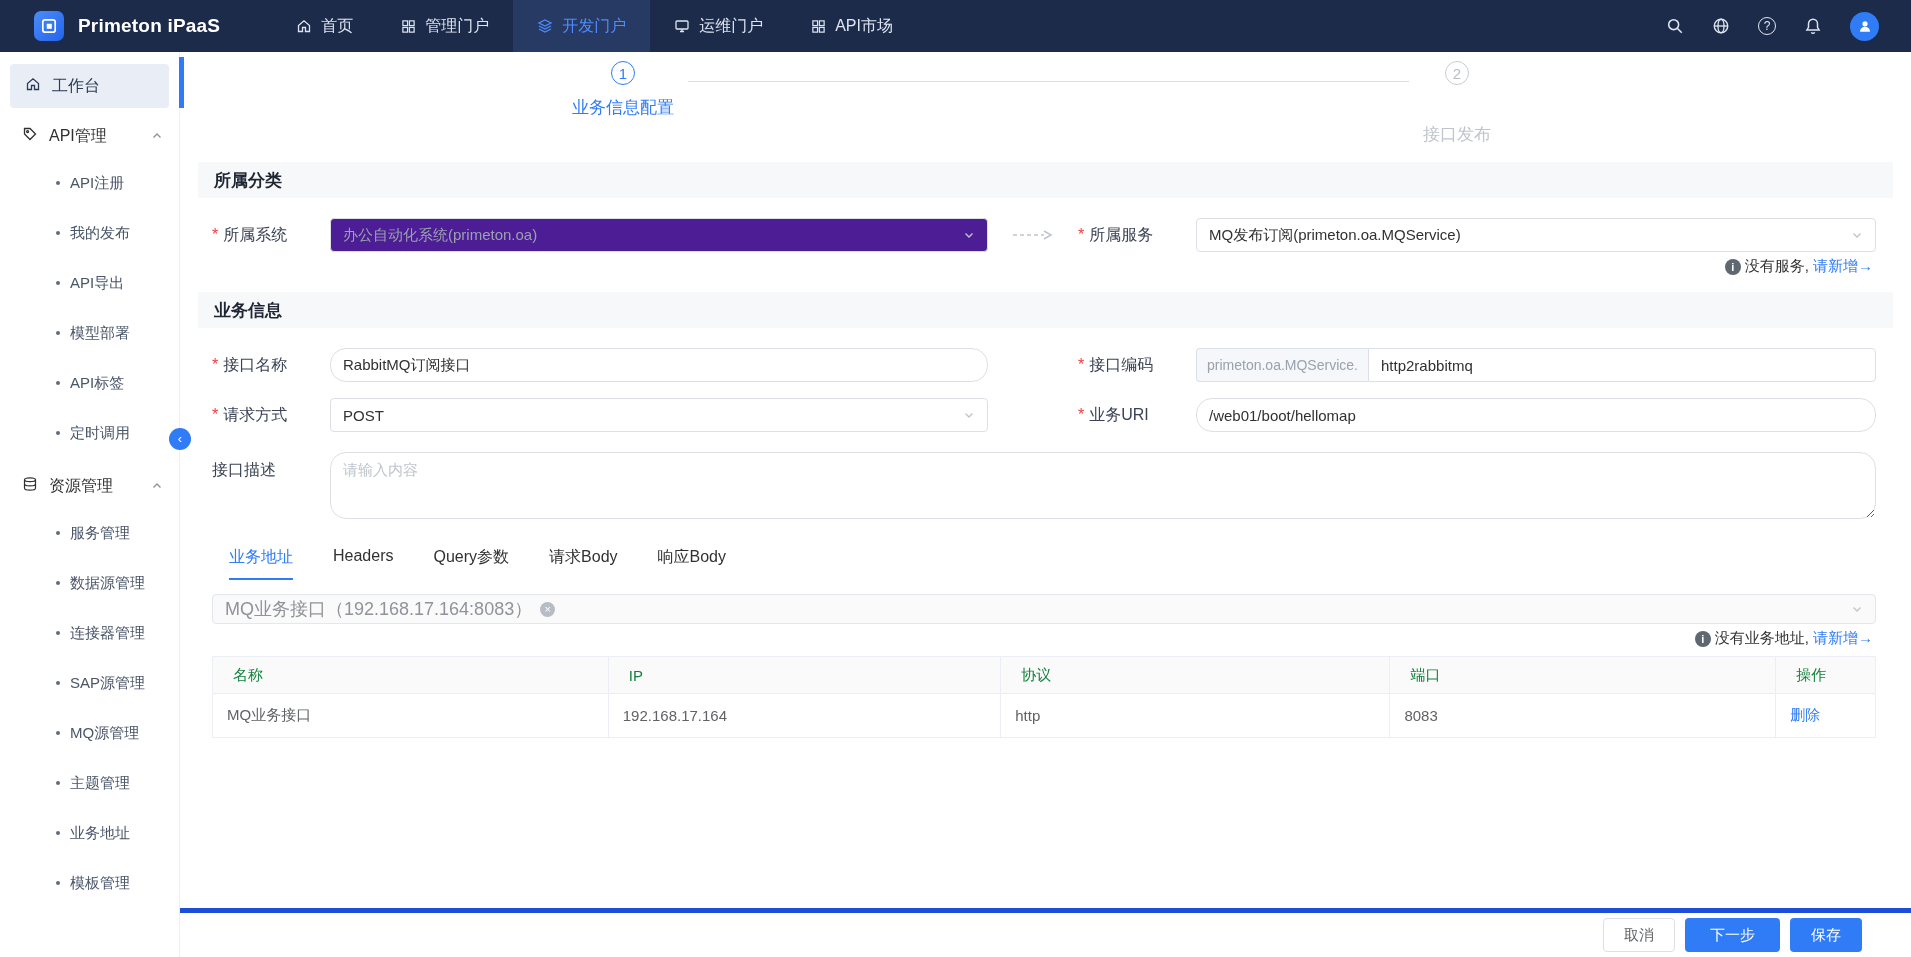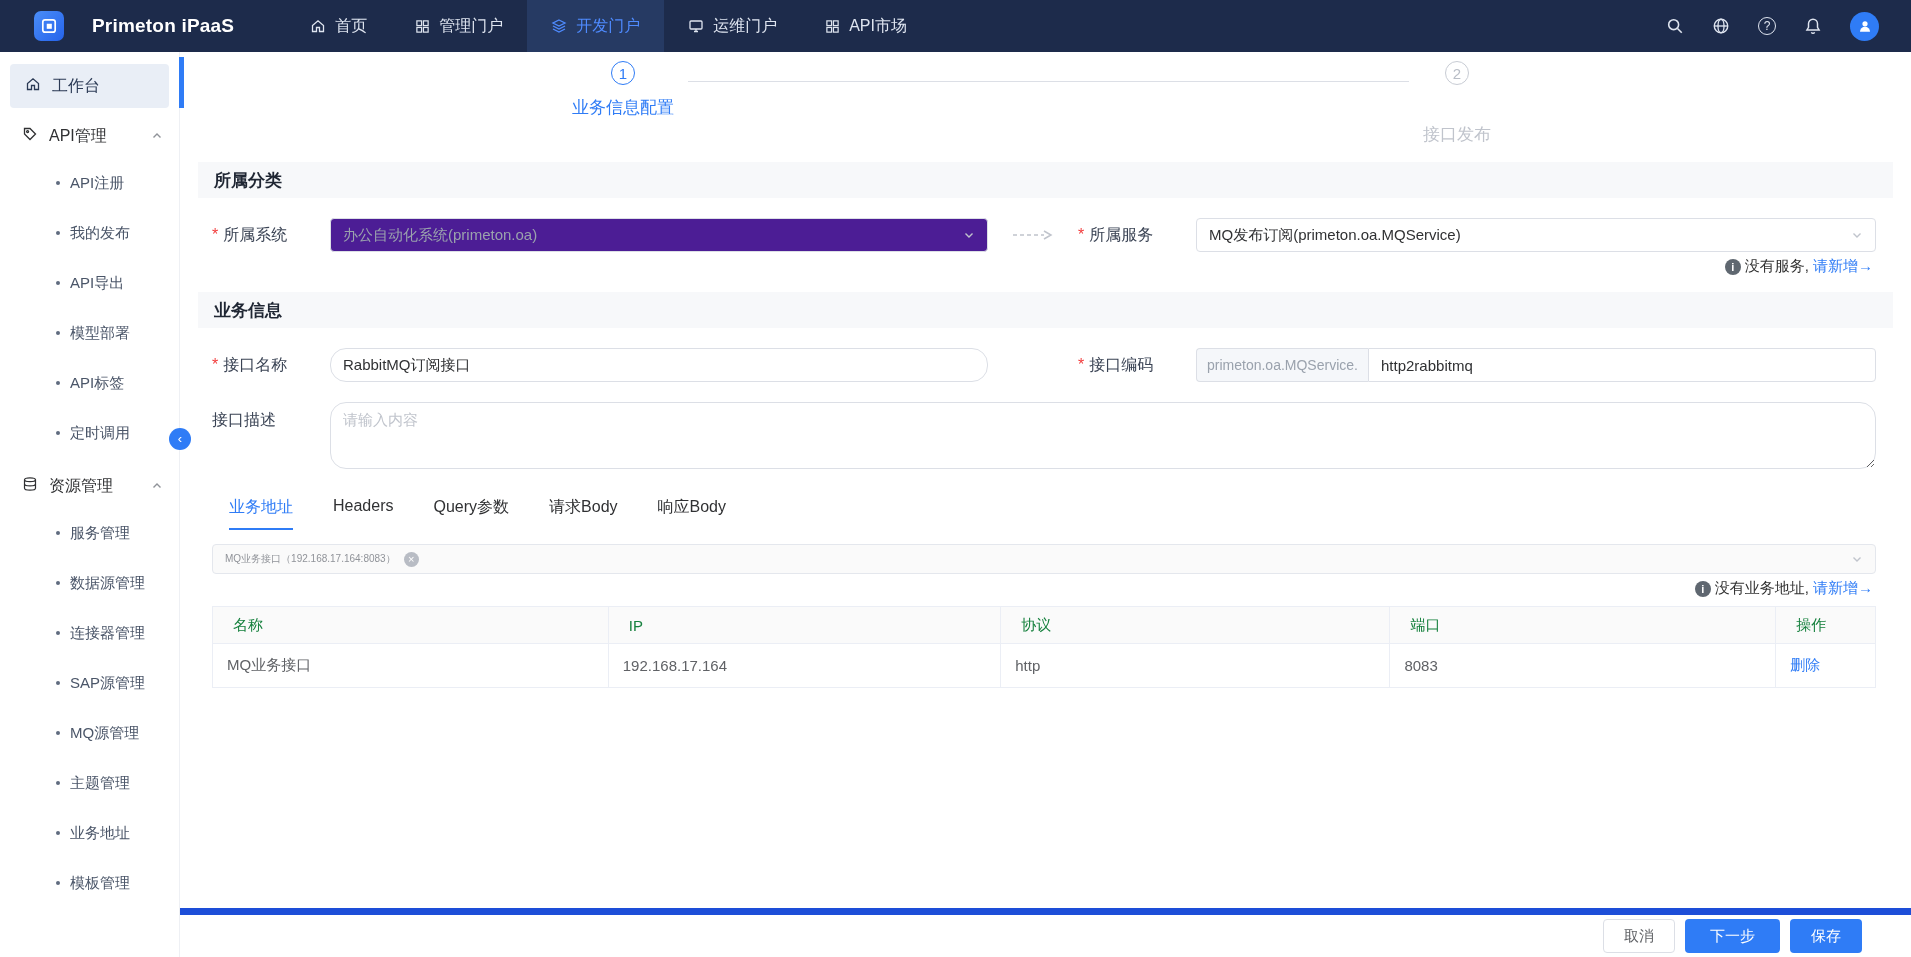--- a/index.html
+++ b/index.html
@@ -3,21 +3,21 @@
 <meta charset="utf-8">
 <style>
   * { margin:0; padding:0; box-sizing:border-box; }
   html,body { width:1911px; height:957px; overflow:hidden; background:#fff;
     font-family:"Liberation Sans","DejaVu Sans",sans-serif; }
   body { position:relative; color:#333; }
 
   
   .navbar { position:absolute; top:0; left:0; right:0; height:52px; background:#1d2b4b;
     display:flex; align-items:center; color:#dfe5f0; z-index:20; }
-  .brand { display:flex; align-items:center; gap:28px; padding:0 26px 0 34px; cursor:pointer; }
+  .brand { display:flex; align-items:center; gap:14px; padding:0 26px 0 34px; cursor:pointer; }
   .logo { width:30px; height:30px; border-radius:7px; background:linear-gradient(135deg,#4a8df8,#2563eb);
     display:flex; align-items:center; justify-content:center; flex-shrink:0; }
   .brand-text { font-size:19px; font-weight:bold; color:#fff; letter-spacing:.2px; white-space:nowrap; }
   .nav-items { display:flex; height:100%; margin-left:26px; }
   .nav-item { display:flex; align-items:center; gap:9px; padding:0 24px; font-size:16px;
     color:#dfe5f0; cursor:pointer; white-space:nowrap; }
   .nav-item.active { background:#263a63; color:#4f8bff; }
   .nav-item svg { display:block; }
   .nav-right { margin-left:auto; display:flex; align-items:center; gap:28px; padding-right:32px; }
   .icon-btn { color:#dfe5f0; display:flex; align-items:center; cursor:pointer; }
@@ -86,21 +86,21 @@
     border-right:none; border-radius:4px 0 0 4px; color:#9aa2ad; font-size:14px;
     display:flex; align-items:center; padding:0 10px; white-space:nowrap; overflow:hidden; }
   .code-input { border-radius:0 4px 4px 0; }
   textarea.input { height:67px; flex:1; padding:8px 12px; resize:both; }
 
   .tabs { display:flex; gap:40px; margin:28px 35px 0 49px; font-size:16px; }
   .tab { padding-bottom:10px; color:#303133; cursor:pointer; border-bottom:2px solid transparent; white-space:nowrap; }
   .tab.active { color:#2f7cf6; border-bottom-color:#2f7cf6; }
 
   .addr-select { margin:14px 35px 0 32px; height:30px; border:1px solid #e4e7ed; border-radius:4px;
-    background:#fafafa; display:flex; align-items:center; padding:0 12px; font-size:10px;
+    background:#fafafa; display:flex; align-items:center; padding:0 12px; font-size:18px;
     color:#909399; cursor:pointer; }
   .tag-x { width:15px; height:15px; border-radius:50%; background:#b8bcc4; color:#fff; font-size:11px;
     display:inline-flex; align-items:center; justify-content:center; margin-left:8px; cursor:pointer; }
   .tag-x::before { content:"×"; line-height:1; }
   .addr-select .chev-d { margin-left:auto; color:#c0c4cc; display:flex; }
 
   .hint-row { display:flex; justify-content:flex-end; align-items:center; gap:4px;
     margin:5px 38px 0 0; font-size:15px; color:#333; }
   .info-i { width:16px; height:16px; border-radius:50%; background:#5f6770; color:#fff; font-size:11px;
     font-weight:bold; display:inline-flex; align-items:center; justify-content:center; flex-shrink:0; }
@@ -108,21 +108,21 @@
   .link { color:#2f7cf6; cursor:pointer; text-decoration:none; }
 
   .table-wrap { margin:8px 35px 0 32px; }
   table { width:100%; border-collapse:collapse; font-size:15px; }
   th { background:#fafafa; font-weight:normal; color:#15803d; text-align:left; height:37px;
     padding:0 20px; border:1px solid #ebeef5; }
   td { height:37px; padding:12px 14px; border:1px solid #ebeef5; color:#606266; background:#fff; }
 
   
   .footer { position:absolute; left:180px; right:0; bottom:0; height:49px; background:#fff;
-    border-top:7px solid #1d4ed8; display:flex; align-items:center; justify-content:flex-end;
+    border-top:5px solid #1d4ed8; display:flex; align-items:center; justify-content:flex-end;
     gap:10px; padding-right:49px; z-index:10; }
   .btn { height:34px; padding:0 20px; border-radius:4px; font-size:15px; display:flex; align-items:center;
     justify-content:center; cursor:pointer; border:1px solid transparent; font-family:inherit; white-space:nowrap; }
   .btn.plain { background:#fff; border-color:#dcdfe6; color:#606266; }
   .btn.primary { background:#2f7cf6; color:#ffffff; }
   .btn.next { padding:0 24px; }
 </style>
 </head>
 <body>
 
@@ -379,20 +379,36 @@
     <div class="arrow-zone"></div>
     <div class="f-label-r req">接口编码</div>
     <div class="field-r">
       <div class="code-group">
         <div class="code-prefix">primeton.oa.MQService.</div>
         <input class="input code-input" value="http2rabbitmq" style="">
       </div>
     </div>
   </div>
 
+  <div class="form-row" style="margin-top:16px">
+    <div class="f-label req">请求方式</div>
+    <div class="select w-left">
+      <span>POST</span>
+      <span class="chev-d">
+          <svg width="12" height="12" viewBox="0 0 12 12" fill="none" stroke="currentColor" stroke-width="1.4">
+            <path d="M2.5 4.5 L6 8 L9.5 4.5"></path>
+          </svg>
+        </span>
+    </div>
+    <div class="arrow-zone"></div>
+    <div class="f-label-r req">业务URI</div>
+    <div class="field-r">
+      <input class="input" value="/web01/boot/hellomap" style="">
+    </div>
+  </div>
 
   <div class="form-row top">
     <div class="f-label">接口描述</div>
     <textarea class="input" placeholder="请输入内容" style=""></textarea>
   </div>
 
   <div class="tabs">
     <div class="tab active">业务地址</div>
     <div class="tab">Headers</div>
     <div class="tab">Query参数</div>

